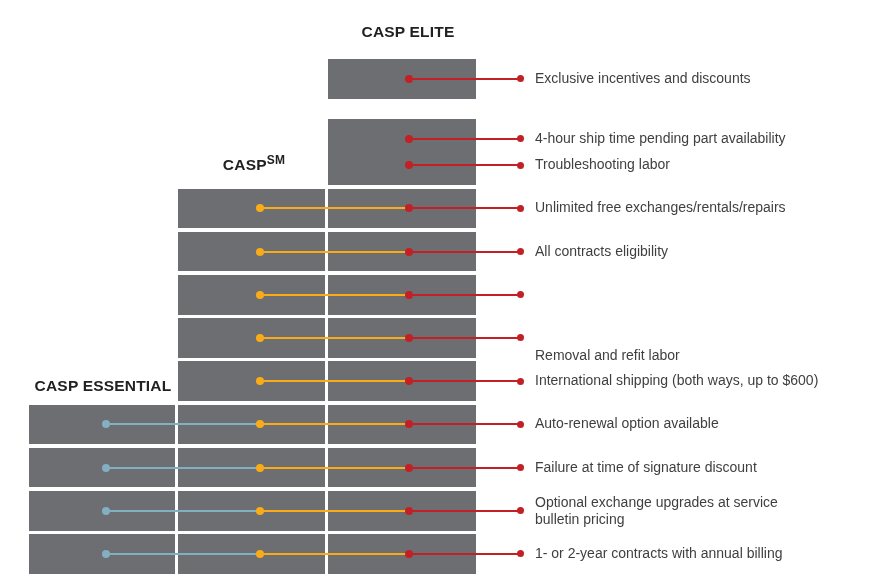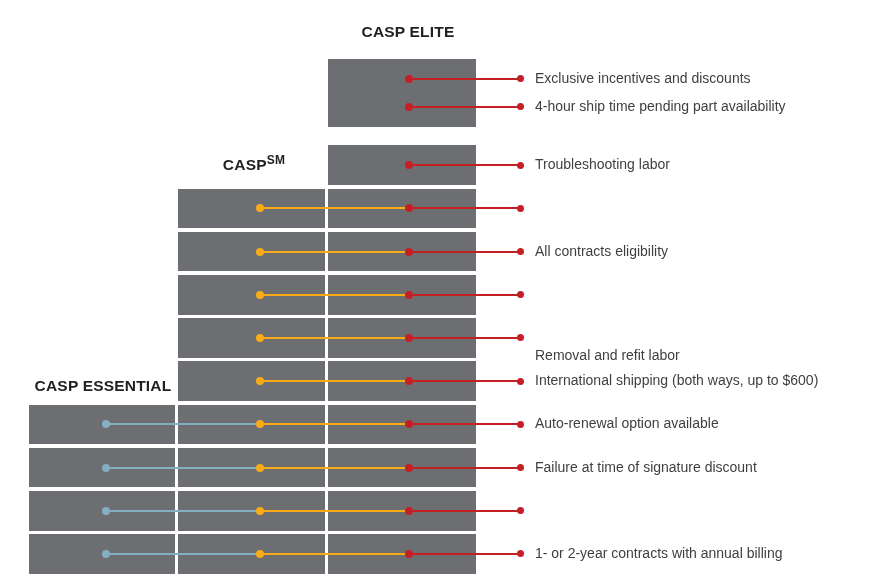--- a/index.html
+++ b/index.html
@@ -67,21 +67,21 @@
   <div class="tier-title" style="left:178px; width:152px; top:156px;"><span>CASP</span><sup>SM</sup></div>
   <div class="tier-title" style="left:29px; width:148px; top:377px;">CASP ESSENTIAL</div>
   <div id="rows-host">
       <div class="row" style="top: 59px; height: 39.6px;">
         <div class="bar" style="left: 328px; width: 148px; background: rgb(109, 110, 113);"></div>
         <div class="seg" style="left: 409px; width: 111px; top: 18.8px; background: rgb(195, 32, 38);"></div>
         <div class="dot" style="width: 8px; height: 8px; left: 405px; top: 15.8px; background: rgb(195, 32, 38);"></div>
         <div class="dot" style="width: 7px; height: 7px; left: 516.5px; top: 16.3px; background: rgb(195, 32, 38);"></div>
         <div class="feature-label" style="top: 19.8px;">Exclusive incentives and discounts</div>
       </div>
-      <div class="row" style="top: 87px; height: 39.6px; text-align: right;">
+      <div class="row" style="top: 119px; height: 39.6px; text-align: right;">
         <div class="bar" style="left: 328px; width: 148px; background: rgb(109, 110, 113);"></div>
         <div class="seg" style="left: 409px; width: 111px; top: 18.8px; background: rgb(195, 32, 38);"></div>
         <div class="dot" style="width: 8px; height: 8px; left: 405px; top: 15.8px; background: rgb(195, 32, 38);"></div>
         <div class="dot" style="width: 7px; height: 7px; left: 516.5px; top: 16.3px; background: rgb(195, 32, 38);"></div>
         <div class="feature-label" style="top: 19.8px;">4-hour ship time pending part availability</div>
       </div>
       <div class="row" style="top: 145.4px; height: 39.6px;">
         <div class="bar" style="left: 328px; width: 148px; background: rgb(109, 110, 113);"></div>
         <div class="seg" style="left: 409px; width: 111px; top: 18.8px; background: rgb(195, 32, 38);"></div>
         <div class="dot" style="width: 8px; height: 8px; left: 405px; top: 15.8px; background: rgb(195, 32, 38);"></div>
@@ -89,20 +89,21 @@
         <div class="feature-label" style="top: 19.8px;">Troubleshooting labor</div>
       </div>
       <div class="row" style="top: 188.6px; height: 39.6px;">
         <div class="bar" style="left: 178px; width: 147px; background: rgb(109, 110, 113);"></div>
         <div class="bar" style="left: 328px; width: 148px; background: rgb(109, 110, 113);"></div>
         <div class="seg" style="left: 260px; width: 149px; top: 18.8px; background: rgb(249, 172, 23);"></div>
         <div class="seg" style="left: 409px; width: 111px; top: 18.8px; background: rgb(195, 32, 38);"></div>
         <div class="dot" style="width: 8px; height: 8px; left: 256px; top: 15.8px; background: rgb(249, 172, 23);"></div>
         <div class="dot" style="width: 8px; height: 8px; left: 405px; top: 15.8px; background: rgb(195, 32, 38);"></div>
         <div class="dot" style="width: 7px; height: 7px; left: 516.5px; top: 16.3px; background: rgb(195, 32, 38);"></div>
+        <div class="feature-label" style="top: 19.8px;">Unlimited free exchanges/rentals/repairs</div>
       </div>
       <div class="row" style="top: 231.8px; height: 39.6px;">
         <div class="bar" style="left: 178px; width: 147px; background: rgb(109, 110, 113);"></div>
         <div class="bar" style="left: 328px; width: 148px; background: rgb(109, 110, 113);"></div>
         <div class="seg" style="left: 260px; width: 149px; top: 18.8px; background: rgb(249, 172, 23);"></div>
         <div class="seg" style="left: 409px; width: 111px; top: 18.8px; background: rgb(195, 32, 38);"></div>
         <div class="dot" style="width: 8px; height: 8px; left: 256px; top: 15.8px; background: rgb(249, 172, 23);"></div>
         <div class="dot" style="width: 8px; height: 8px; left: 405px; top: 15.8px; background: rgb(195, 32, 38);"></div>
         <div class="dot" style="width: 7px; height: 7px; left: 516.5px; top: 16.3px; background: rgb(195, 32, 38);"></div>
         <div class="feature-label" style="top: 19.8px;">All contracts eligibility</div>
@@ -166,20 +167,22 @@
         <div class="bar" style="left: 29px; width: 146px; background: rgb(109, 110, 113);"></div>
         <div class="bar" style="left: 178px; width: 147px; background: rgb(109, 110, 113);"></div>
         <div class="bar" style="left: 328px; width: 148px; background: rgb(109, 110, 113);"></div>
         <div class="seg" style="left: 106px; width: 154px; top: 18.8px; background: rgb(132, 174, 194);"></div>
         <div class="seg" style="left: 260px; width: 149px; top: 18.8px; background: rgb(249, 172, 23);"></div>
         <div class="seg" style="left: 409px; width: 111px; top: 18.8px; background: rgb(195, 32, 38);"></div>
         <div class="dot" style="width: 8px; height: 8px; left: 102px; top: 15.8px; background: rgb(132, 174, 194);"></div>
         <div class="dot" style="width: 8px; height: 8px; left: 256px; top: 15.8px; background: rgb(249, 172, 23);"></div>
         <div class="dot" style="width: 8px; height: 8px; left: 405px; top: 15.8px; background: rgb(195, 32, 38);"></div>
         <div class="dot" style="width: 7px; height: 7px; left: 516.5px; top: 16.3px; background: rgb(195, 32, 38);"></div>
+        <div class="feature-label" style="top: 19.8px;">Optional exchange upgrades at service
+bulletin pricing</div>
       </div>
       <div class="row" style="top: 534.2px; height: 39.6px;">
         <div class="bar" style="left: 29px; width: 146px; background: rgb(109, 110, 113);"></div>
         <div class="bar" style="left: 178px; width: 147px; background: rgb(109, 110, 113);"></div>
         <div class="bar" style="left: 328px; width: 148px; background: rgb(109, 110, 113);"></div>
         <div class="seg" style="left: 106px; width: 154px; top: 18.8px; background: rgb(132, 174, 194);"></div>
         <div class="seg" style="left: 260px; width: 149px; top: 18.8px; background: rgb(249, 172, 23);"></div>
         <div class="seg" style="left: 409px; width: 111px; top: 18.8px; background: rgb(195, 32, 38);"></div>
         <div class="dot" style="width: 8px; height: 8px; left: 102px; top: 15.8px; background: rgb(132, 174, 194);"></div>
         <div class="dot" style="width: 8px; height: 8px; left: 256px; top: 15.8px; background: rgb(249, 172, 23);"></div>

